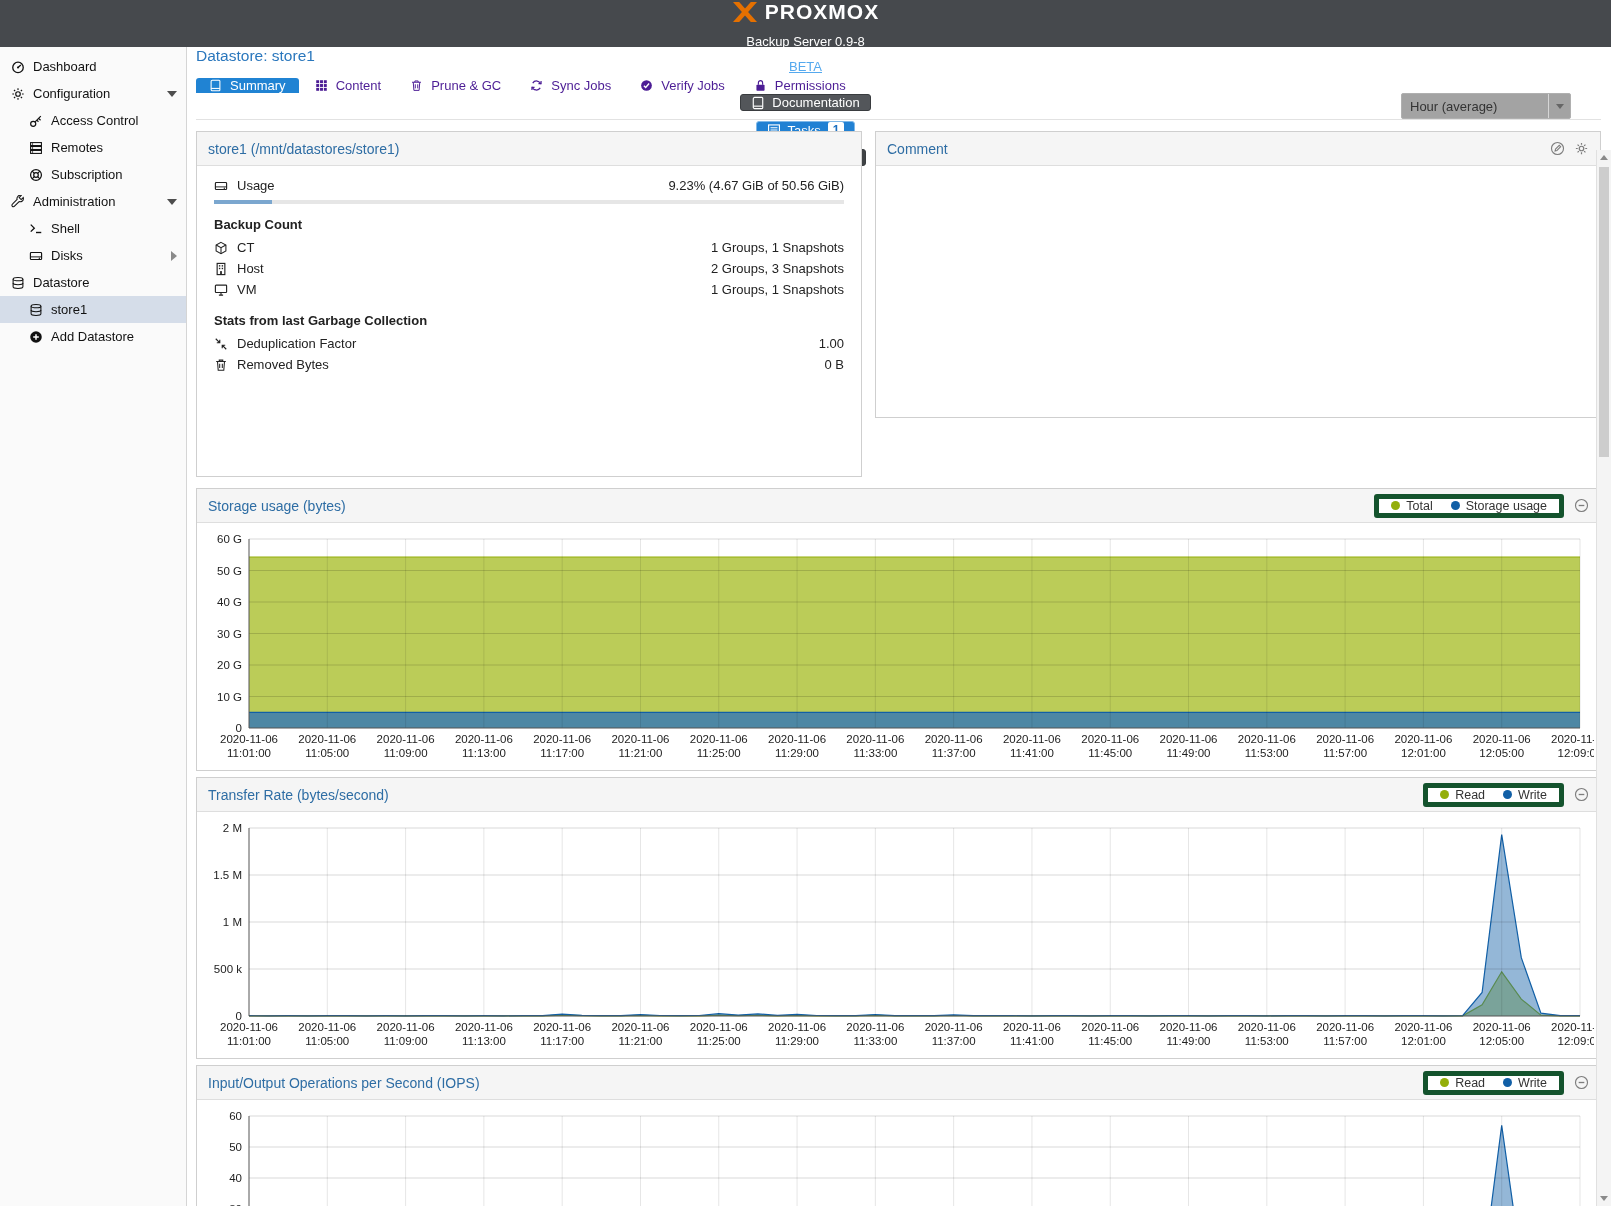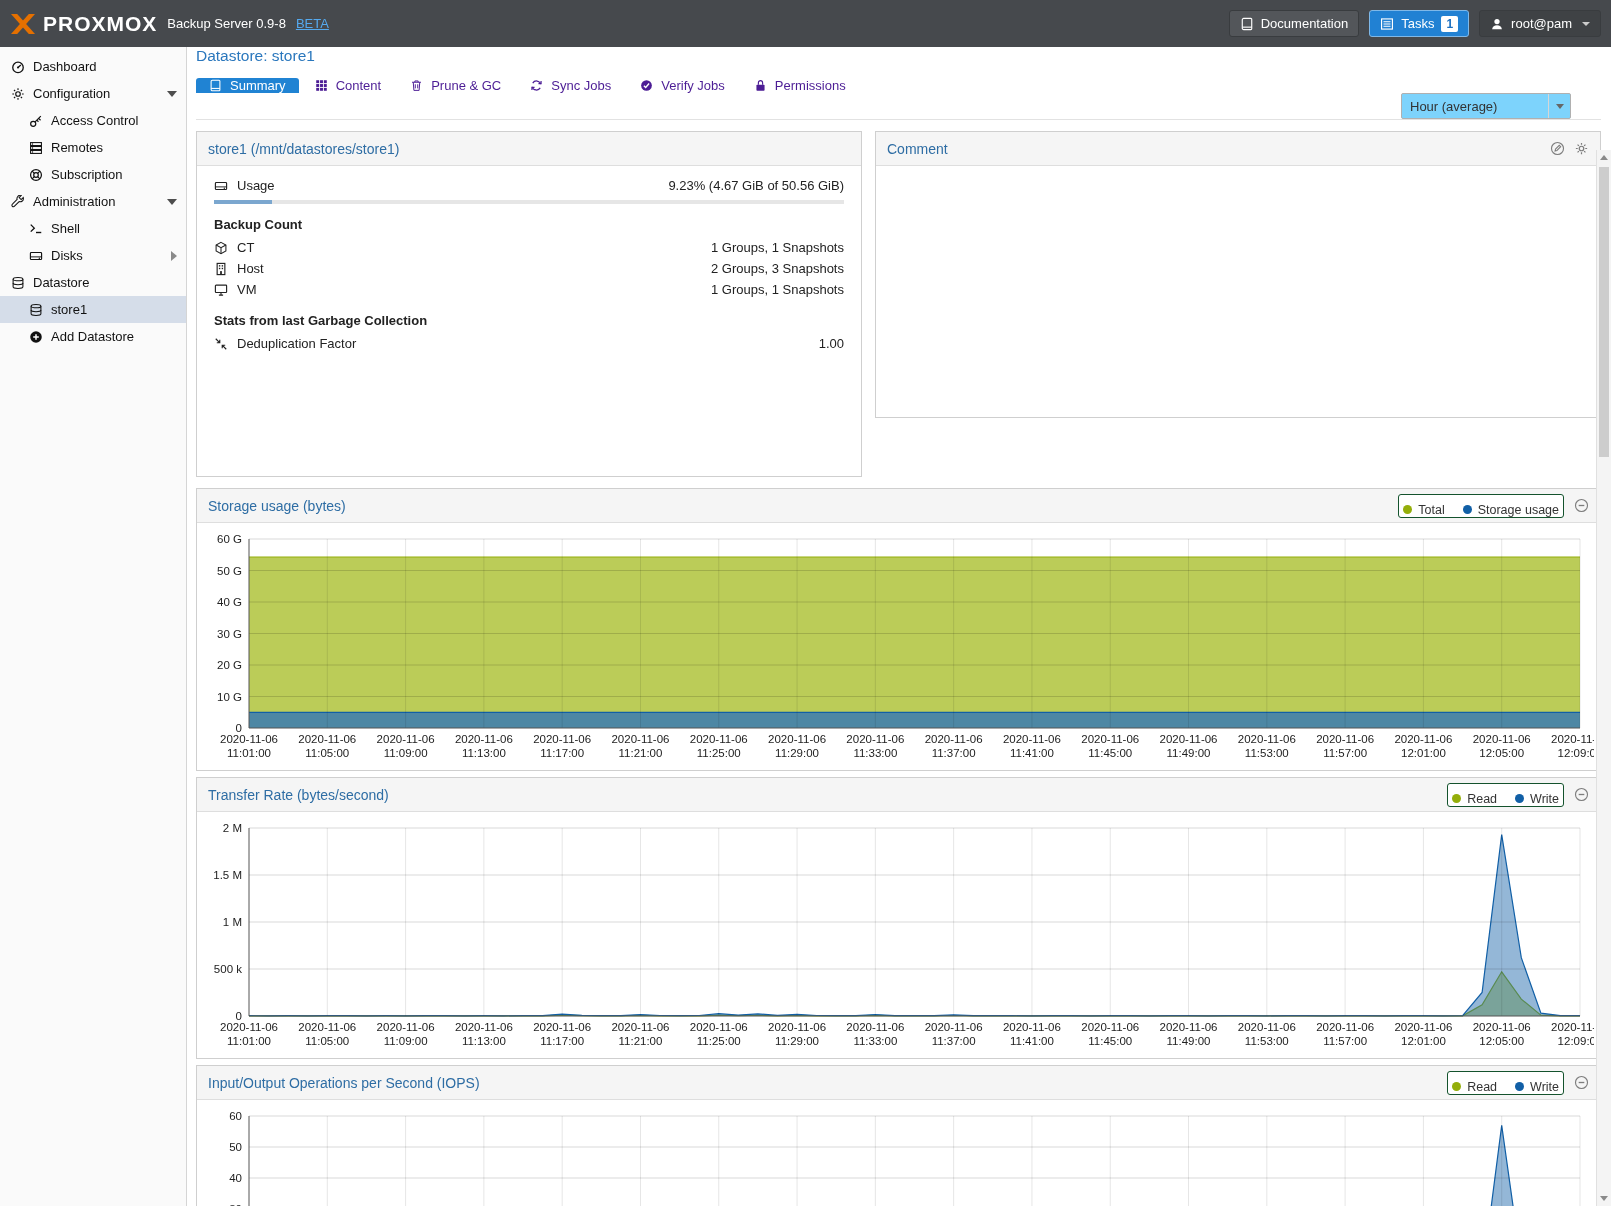--- a/index.html
+++ b/index.html
@@ -4,21 +4,21 @@
 <style>
   * { box-sizing: border-box; }
   html,body { margin:0; padding:0; }
   body {
     width:1611px; height:1206px; overflow:hidden; position:relative;
     font-family:"Liberation Sans", sans-serif; font-size:13px; color:#222; background:#fff;
   }
   button { font-family:inherit; }
 
   
-  .topbar { height:47px; background:#46494d; display:flex; align-items:center; padding:0 10px; gap:10px; }
+  .topbar { height:47px; background:#46494d; display:flex; align-items:center; padding:0 10px; gap:10px;flex-direction:column; }
   .brand { display:flex; align-items:center; gap:7px; }
   .brand-text { color:#fff; font-size:21px; font-weight:bold; letter-spacing:1px; }
   .product { color:#fff; font-size:13px; }
   .beta { color:#55a9ee; text-decoration:underline; cursor:pointer; font-size:13px; }
   .tb-spacer { flex:1; }
   .tb-btn { display:flex; align-items:center; gap:7px; background:#53565a; border:1px solid #393c3f;
             color:#fff; padding:0 10px; height:27px; border-radius:3px; font-size:13px; cursor:pointer; }
   .tb-btn.tasks { background:#2181d3; border-color:#7fb8e8; }
   .tb-btn.user  { background:#3f4245; }
   .badge { background:#fff; color:#1a6fc0; border-radius:2px; padding:0 5px; font-size:12px; font-weight:bold; line-height:16px; }
@@ -42,21 +42,21 @@
   .main { flex:1; display:flex; flex-direction:column; padding:0 10px 0 9px; overflow:hidden; }
   .page-title { color:#2a77bd; font-size:15.5px; }
 
   
   .tabbar { display:flex; gap:3px; margin-top:13px; height:30px; }
   .tab { display:flex; align-items:center; gap:8px; padding:0 13px; border-radius:3px 3px 0 0; color:#4c1d95; cursor:pointer; }
   .tab .icn svg { width:13px; height:13px; }
   .tab.active { background:#2083d3; color:#fff; }
 
   .toolbar { display:flex; justify-content:flex-end; align-items:center; height:42px; border-bottom:1px solid #e2e2e2; }
-  .combo { width:170px; height:26px; border:1px solid #b0b0b0; border-radius:2px; display:flex; align-items:center; background:#7dd3fc; margin-right:30px; cursor:pointer; }
+  .combo { width:170px; height:26px; border:1px solid #b0b0b0; border-radius:2px; display:flex; align-items:center; background:#a3a3a3; margin-right:30px; cursor:pointer; }
   .combo-text { flex:1; padding:0 8px; color:#333; white-space:nowrap; overflow:hidden; }
   .combo-btn { width:22px; height:100%; display:flex; align-items:center; justify-content:center; border-left:1px solid #d6d6d6; }
   .combo-btn i { width:0; height:0; border-left:4px solid transparent; border-right:4px solid transparent; border-top:5px solid #666; }
 
   
   .panels-row { display:flex; gap:13px; margin-top:11px; }
   .panel { border:1px solid #cfcfcf; background:#fff; }
   .panel-hd { height:34px; background:#f5f5f5; border-bottom:1px solid #dedede; display:flex; align-items:center; padding:0 11px; }
   .panel-title { color:#2e6da4; font-size:14px; }
   .hd-right { margin-left:auto; display:flex; align-items:center; gap:10px; }
@@ -65,21 +65,21 @@
   .info-panel { flex:0 0 666px; height:346px; }
   .comment-panel { flex:1; height:287px; }
   .info-bd { padding:9px 17px; }
   .kv { display:flex; align-items:center; height:21px; }
   .kv-l { display:flex; align-items:center; gap:9px; }
   .kv-v { margin-left:auto;text-align:center; }
   .sect { font-weight:bold; margin:13px 0 5px; }
   .usagebar { height:4px; background:#e6e6e6; margin:4px 0 2px; overflow:hidden; }
   .usagebar-fill { height:100%; background:#7ba7cf; }
 
-  .legend { display:flex; align-items:flex-end; gap:18px; border:1px solid #14532d; border-radius:3px; background:#fff; height:24px; padding:0 4px; }
+  .legend { display:flex; align-items:center; gap:18px; border:5px solid #14532d; border-radius:3px; background:#fff; height:24px; padding:0 12px; }
   .leg-item { display:flex; align-items:center; gap:6px; font-size:12.5px; color:#333; cursor:pointer; }
   .dot { width:9px; height:9px; border-radius:50%; display:inline-block; background:#999; }
 
   .chart-panel { margin-top:6px; }
   .chart-panel.first { margin-top:11px; }
   .chart-bd { padding:4px 6px 8px; }
   .chart { width:100%; }
 
   
   .vscroll { position:absolute; top:150px; right:0; bottom:0; width:15px; background:#f4f4f4; border-left:1px solid #e0e0e0; z-index:9; }
@@ -405,20 +405,31 @@
           <div class="kv">
             <span class="kv-l">
               <span class="icn">
                   <svg viewBox="0 0 16 16">
                     <path d="M2 2l4.4 4.4M6.6 3.2v3.4H3.2M14 14L9.6 9.6M9.4 12.8V9.4h3.4" fill="none" stroke="currentColor" stroke-width="1.3"></path>
                   </svg>
                 </span>
               <span>Deduplication Factor</span>
             </span>
             <span class="kv-v">1.00</span>
+          </div>
+          <div class="kv">
+            <span class="kv-l">
+              <span class="icn">
+                  <svg viewBox="0 0 16 16">
+                    <path d="M2.5 4h11M6 4V2.4h4V4M4 4l.8 10h6.4L12 4M6.5 6.5v5M9.5 6.5v5" fill="none" stroke="currentColor" stroke-width="1.2"></path>
+                  </svg>
+                </span>
+              <span>Removed Bytes</span>
+            </span>
+            <span class="kv-v">0 B</span>
           </div>
         </div>
       </section>
 
       <section class="panel comment-panel">
         <div class="panel-hd">
           <span class="panel-title">Comment</span>
           <span class="hd-icons">
             <span class="icn g">
                 <svg viewBox="0 0 16 16">

